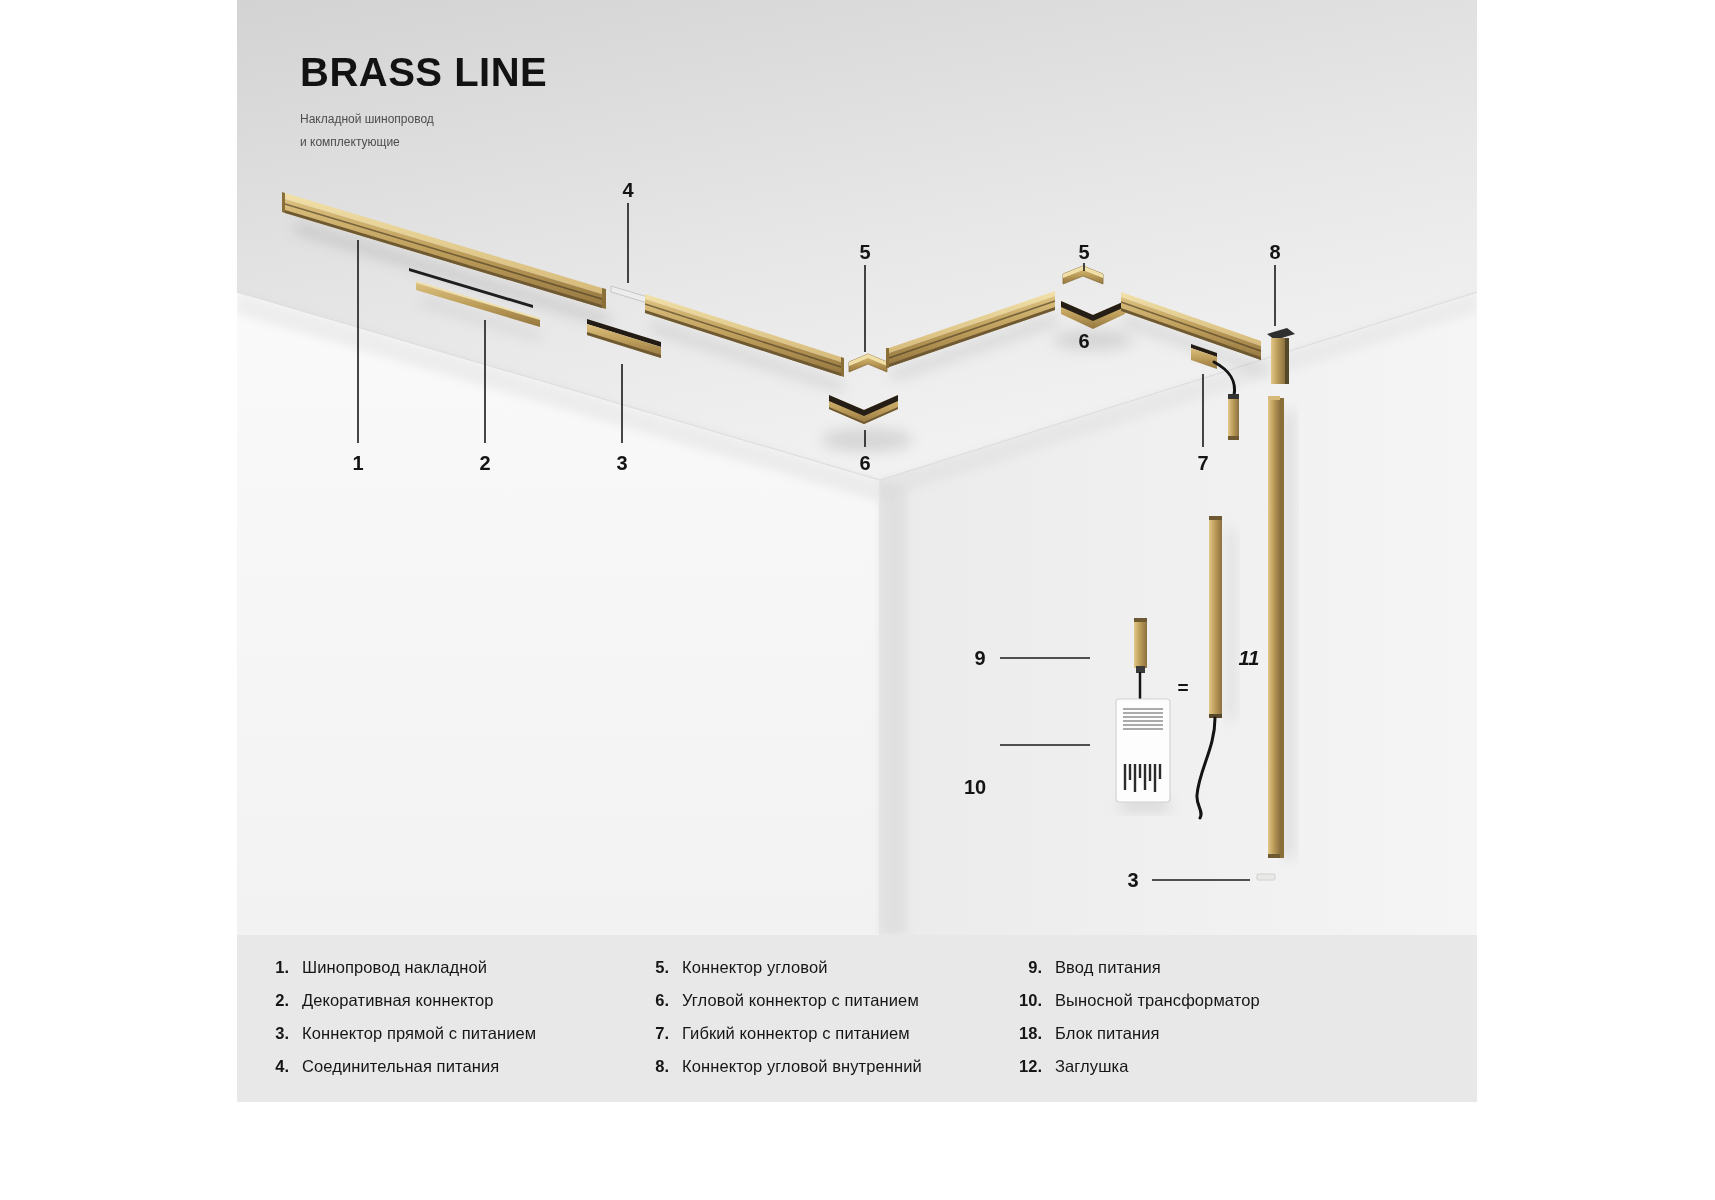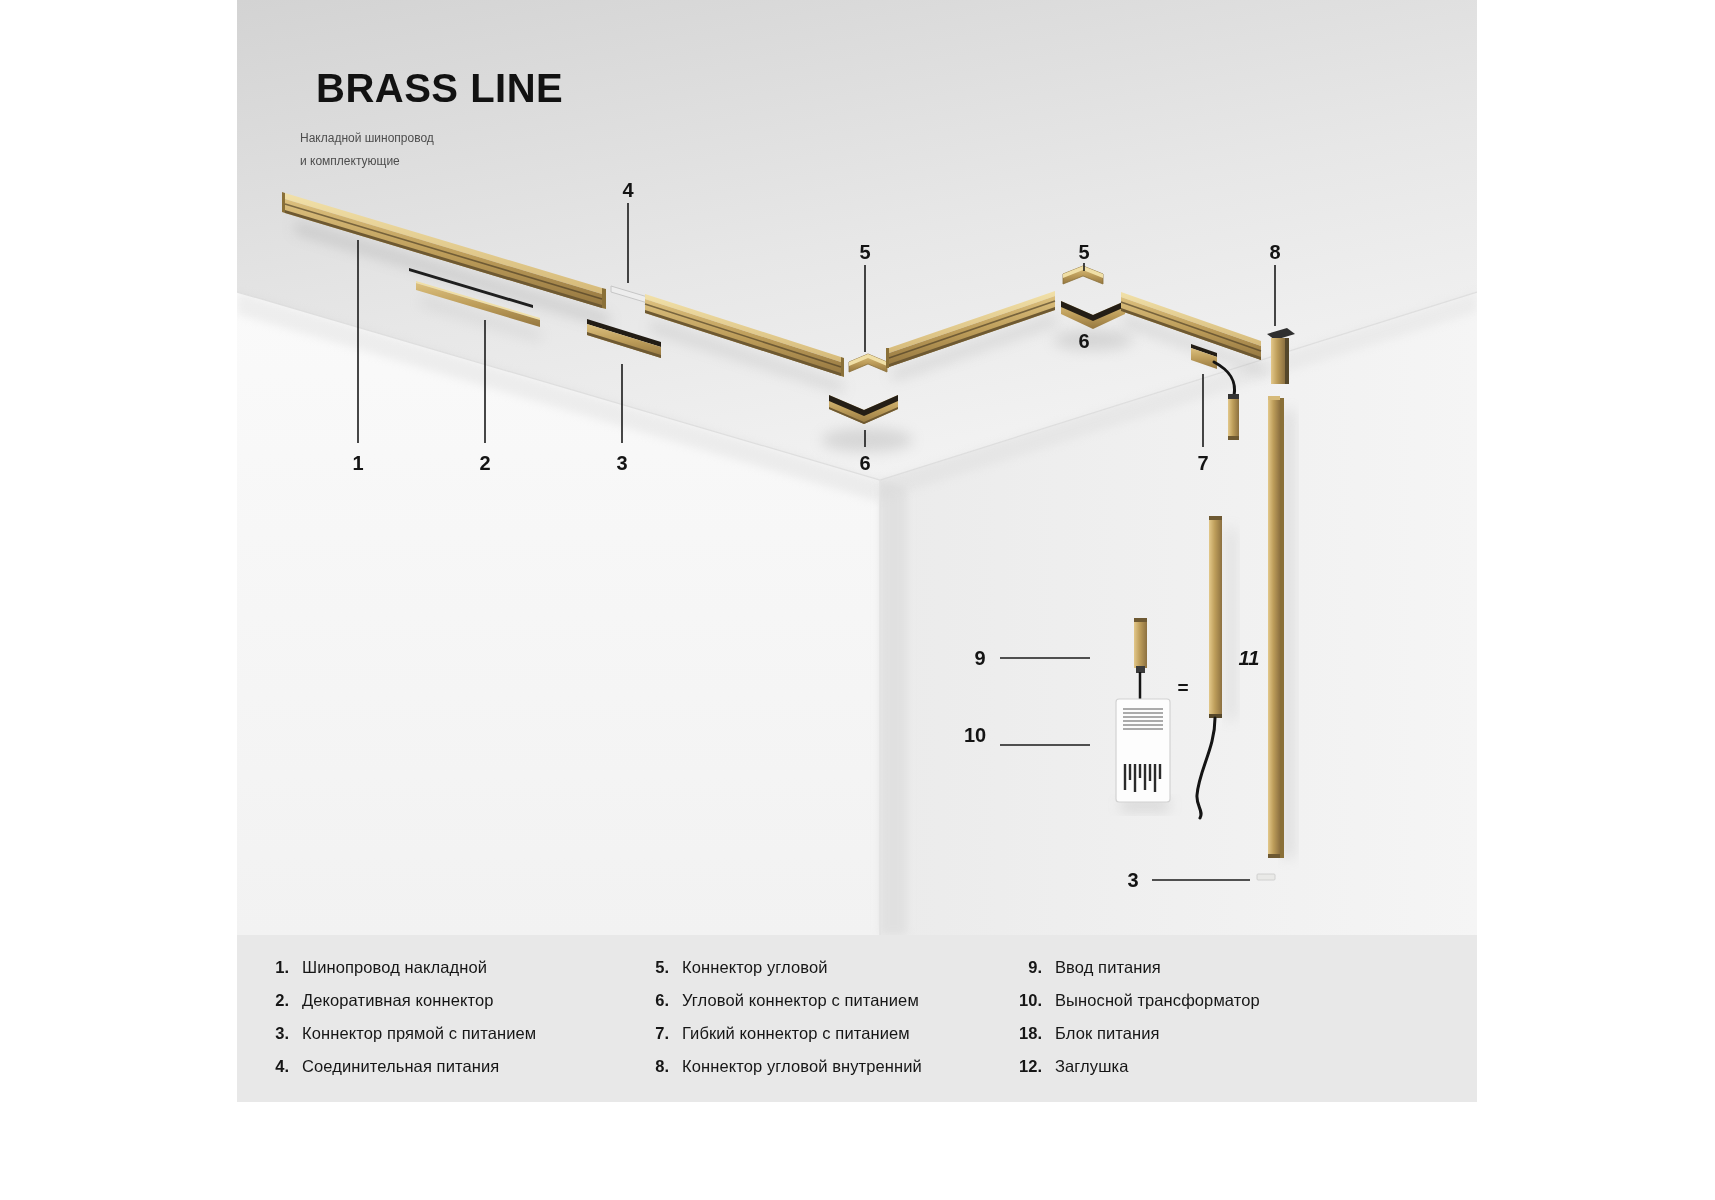--- a/index.html
+++ b/index.html
@@ -1,21 +1,21 @@
 <!DOCTYPE html>
 <html><head>
 <meta charset="utf-8">
 <style>
   html,body{margin:0;padding:0;background:#ffffff;}
   body{font-family:"Liberation Sans", sans-serif;}
   .page{position:relative;width:1715px;height:1200px;background:#ffffff;overflow:hidden;}
   .stage{position:absolute;left:237px;top:0;width:1240px;height:935px;}
   .stage svg{position:absolute;left:0;top:0;}
   .header{position:absolute;left:63px;top:50px;z-index:5;}
-  .title{margin:16px;font-size:40px;font-weight:800;letter-spacing:0.5px;color:#121212;}
+  .title{margin:0;font-size:40px;font-weight:800;letter-spacing:0.5px;color:#121212;}
   .subtitle{margin-top:13px;font-size:12px;line-height:23px;color:#4d4d4d;font-weight:500;}
   .num{position:absolute;transform:translate(-50%,-50%);font-size:20px;font-weight:700;color:#141414;z-index:6;white-space:nowrap;}
   .eq{font-size:19px;}
   .legend{position:absolute;left:237px;top:935px;width:1240px;height:167px;background:#e8e8e8;}
   .legend-col{position:absolute;top:22px;}
   .col1{left:22px;}
   .col2{left:402px;}
   .col3{left:775px;}
   .legend-row{display:flex;align-items:baseline;margin-bottom:13px;font-size:16.5px;line-height:20px;color:#161616;}
   .legend-num{width:30px;text-align:right;font-weight:700;margin-right:13px;flex:none;}
@@ -248,21 +248,21 @@
     <div class="num" style="left:248px;top:463px;">2</div>
     <div class="num" style="left:385px;top:463px;">3</div>
     <div class="num" style="left:391px;top:190px;">4</div>
     <div class="num" style="left:628px;top:252px;">5</div>
     <div class="num" style="left:628px;top:463px;">6</div>
     <div class="num" style="left:847px;top:252px;">5</div>
     <div class="num" style="left:847px;top:341px;">6</div>
     <div class="num" style="left:966px;top:463px;">7</div>
     <div class="num" style="left:1038px;top:252px;">8</div>
     <div class="num" style="left:743px;top:658px;">9</div>
-    <div class="num" style="left:738px;top:735px;text-align:center;">10</div>
+    <div class="num" style="left:738px;top:787px;text-align:center;">10</div>
     <div class="num" style="left:1012px;top:658px;font-style:italic;">11</div>
     <div class="num" style="left:896px;top:880px;">3</div>
     <div class="num eq" style="left:946px;top:688px;">=</div>
 
   </div>
 
   <div class="legend">
 
     <div class="legend-col col1">
       <div class="legend-row">

